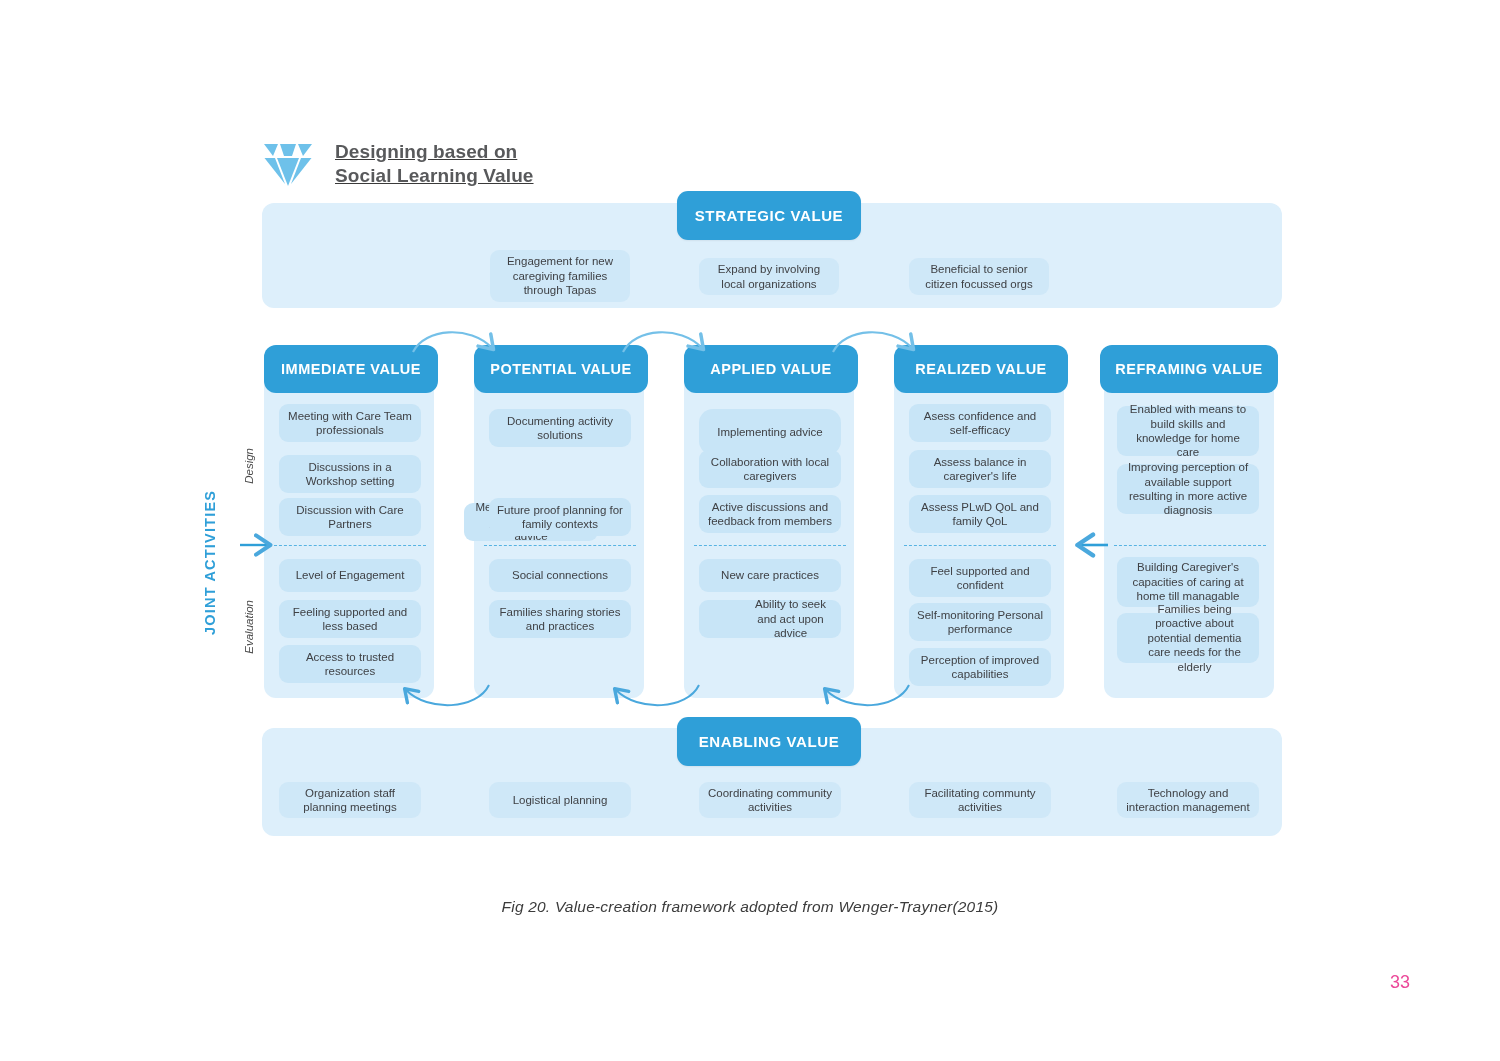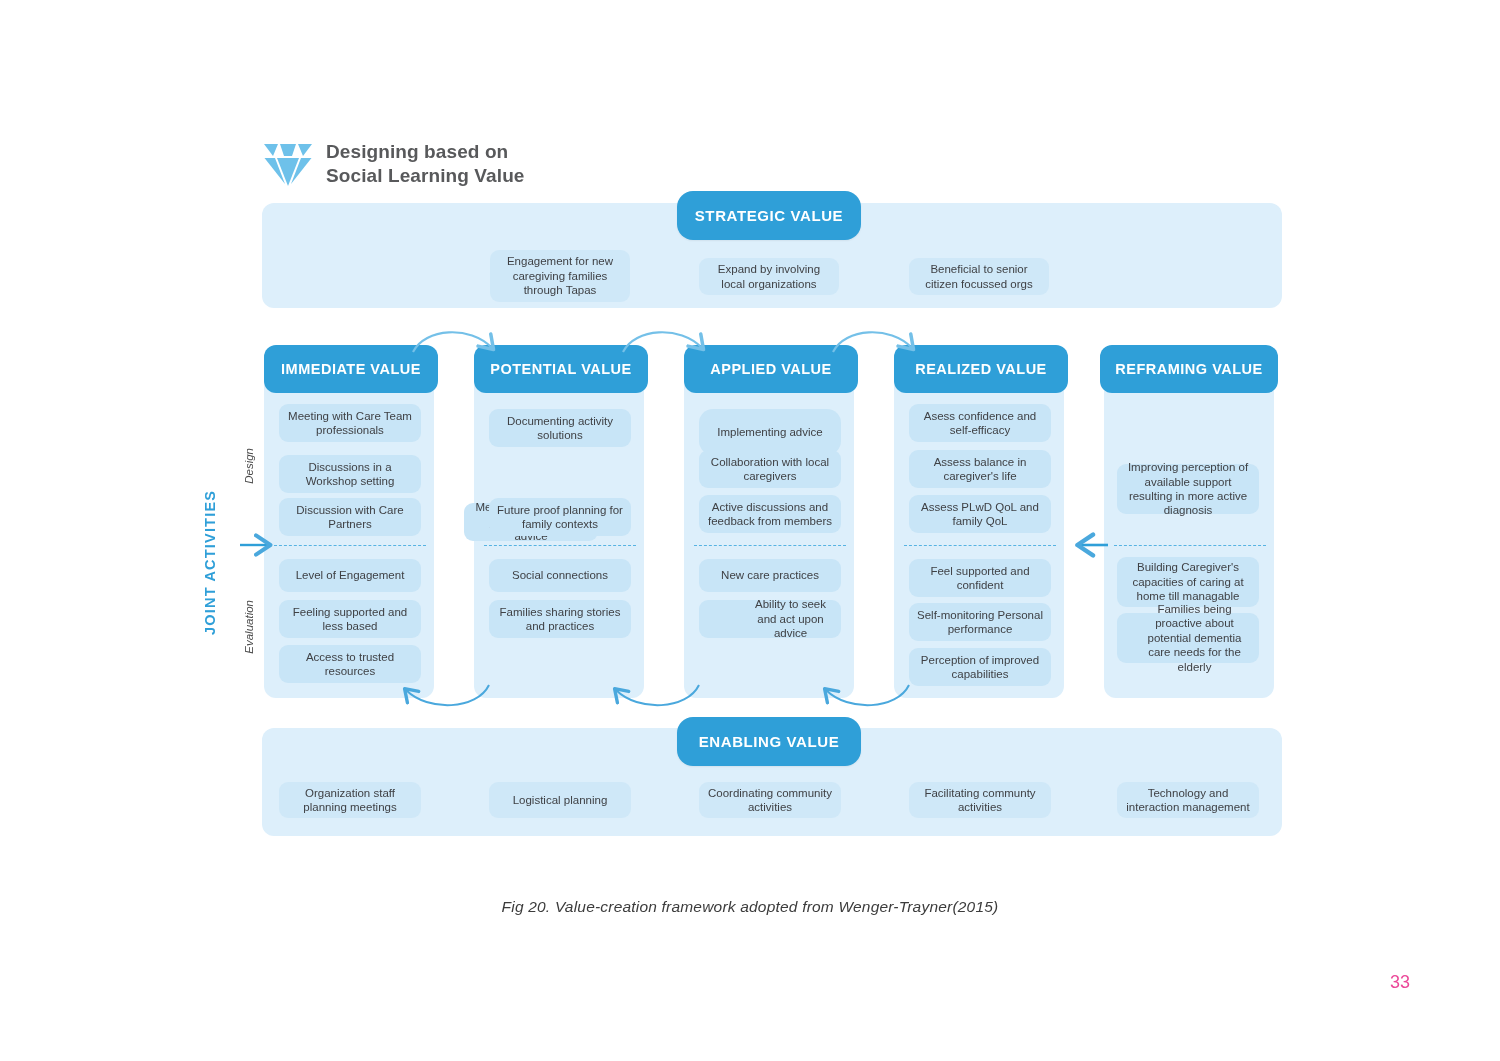--- a/index.html
+++ b/index.html
@@ -7,37 +7,37 @@
     width:1500px;height:1061px;
     background:#ffffff;
     font-family:"Liberation Sans", sans-serif;
     color:#3a3a3a;
     position:relative;
     overflow:hidden;
   }
   .canvas{position:absolute;left:0;top:0;width:1500px;height:1061px;}
 
   
-  .header{position:absolute;left:262px;top:140px;display:flex;align-items:center;gap:12px;}
+  .header{position:absolute;left:262px;top:140px;display:flex;align-items:center;gap:21px;text-decoration:underline;}
   .diamond-icon{width:52px;height:48px;flex:none;}
   .header-title{
     font-size:19px;font-weight:bold;line-height:1.28;color:#58595b;
     letter-spacing:.1px;
   }
 
   
   .band{
     position:absolute;background:#ddeffb;border-radius:12px;
   }
   #strategic-band{left:262px;top:203px;width:1020px;height:105px;}
   #enabling-band{left:262px;top:728px;width:1020px;height:108px;}
 
   
   .pill{
-    position:absolute;background:#2f9fd8;border-radius:16px;
+    position:absolute;background:#2f9fd8;border-radius:11px;
     display:flex;align-items:center;justify-content:center;
     color:#ffffff;font-weight:bold;letter-spacing:.6px;
     box-shadow:0 1px 2px rgba(0,0,0,.06);
   }
   #strategic-pill{left:677px;top:191px;width:184px;height:49px;font-size:15px;}
   #enabling-pill{left:677px;top:717px;width:184px;height:49px;font-size:15px;}
 
   .col-pill{
     position:absolute;top:345px;height:48px;border-radius:12px;
     background:#2f9fd8;display:flex;align-items:center;justify-content:center;
@@ -152,20 +152,21 @@
   <div class="chip" style="left:909px;top:404px;width:142px;height:38px;">Asess confidence and self-efficacy</div>
   <div class="chip" style="left:909px;top:450px;width:142px;height:38px;">Assess balance in caregiver's life</div>
   <div class="chip" style="left:909px;top:495px;width:142px;height:38px;">Assess PLwD QoL and family QoL</div>
   <div class="dash" style="left:904px;top:545px;width:152px;"></div>
   <div class="chip" style="left:909px;top:559px;width:142px;height:38px;">Feel supported and confident</div>
   <div class="chip" style="left:909px;top:603px;width:142px;height:38px;">Self-monitoring Personal performance</div>
   <div class="chip" style="left:909px;top:648px;width:142px;height:38px;">Perception of improved capabilities</div>
 
   <div class="col-panel" style="left:1104px;top:358px;width:170px;height:340px;"></div>
   <div class="col-pill" style="left:1100px;width:178px;">REFRAMING VALUE</div>
+  <div class="chip" style="left:1117px;top:406px;width:142px;height:50px;">Enabled with means to build skills and knowledge for home care</div>
   <div class="chip" style="left:1117px;top:464px;width:142px;height:50px;">Improving perception of available support resulting in more active diagnosis</div>
   <div class="dash" style="left:1114px;top:545px;width:152px;"></div>
   <div class="chip" style="left:1117px;top:557px;width:142px;height:50px;">Building Caregiver's capacities of caring at home till managable</div>
   <div class="chip" style="left:1117px;top:613px;width:142px;height:50px;padding-left:20px;">Families being proactive about potential dementia care needs for the elderly</div>
 
   <div class="band" id="enabling-band"></div>
   <div class="pill" id="enabling-pill">ENABLING VALUE</div>
   <div class="chip band-chip" style="left:279px;top:782px;width:142px;height:36px;">Organization staff planning meetings</div>
   <div class="chip band-chip" style="left:489px;top:782px;width:142px;height:36px;">Logistical planning</div>
   <div class="chip band-chip" style="left:699px;top:782px;width:142px;height:36px;">Coordinating community activities</div>

